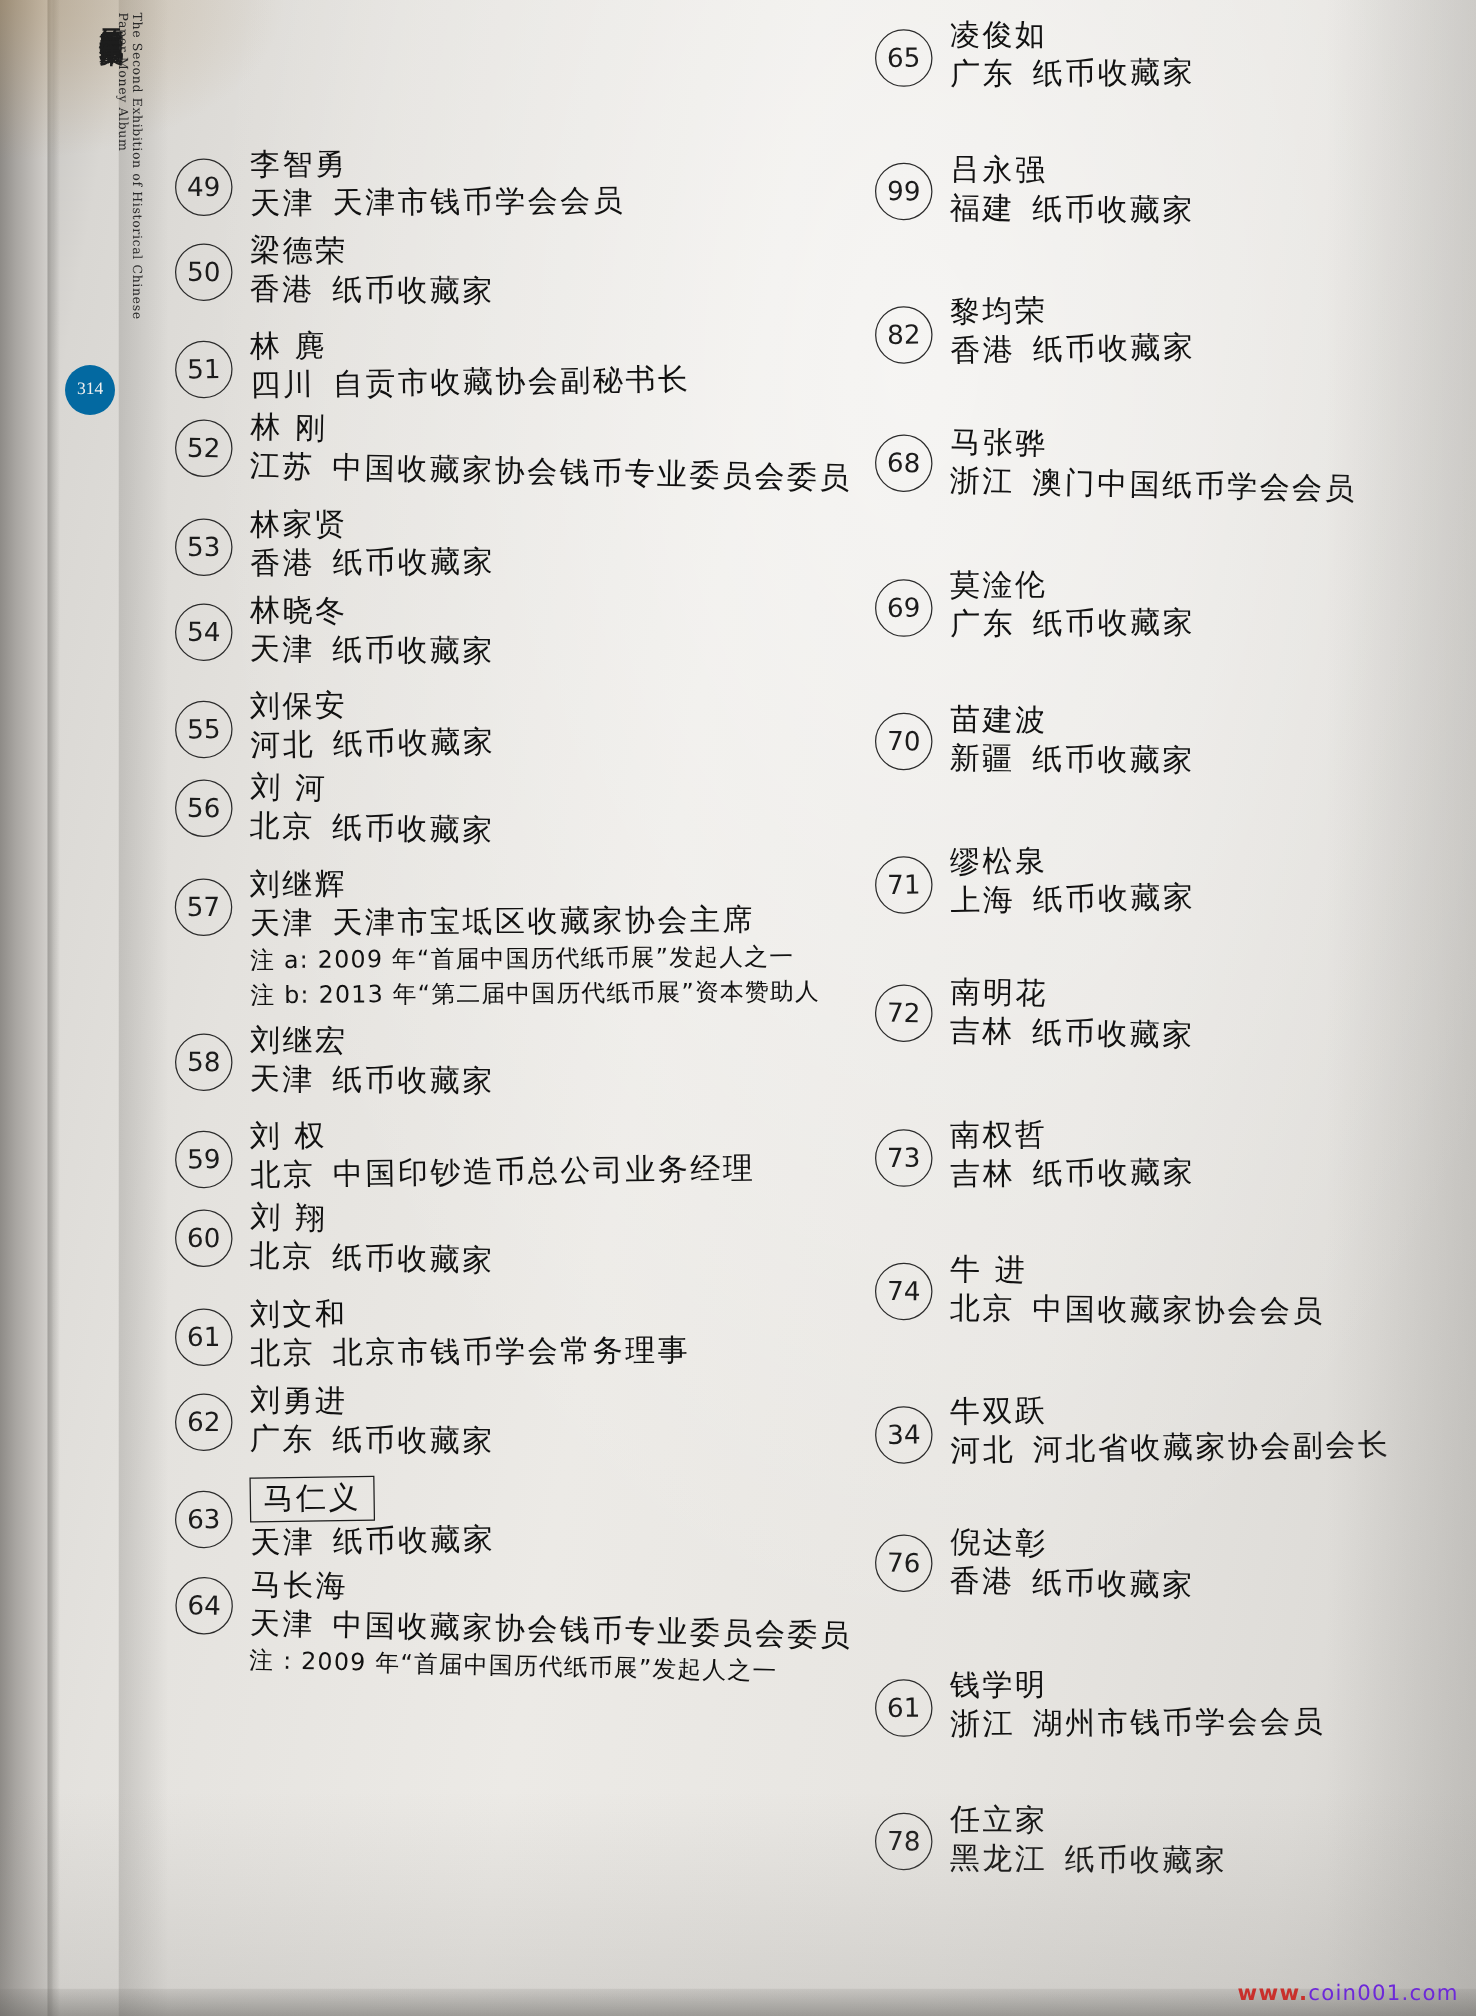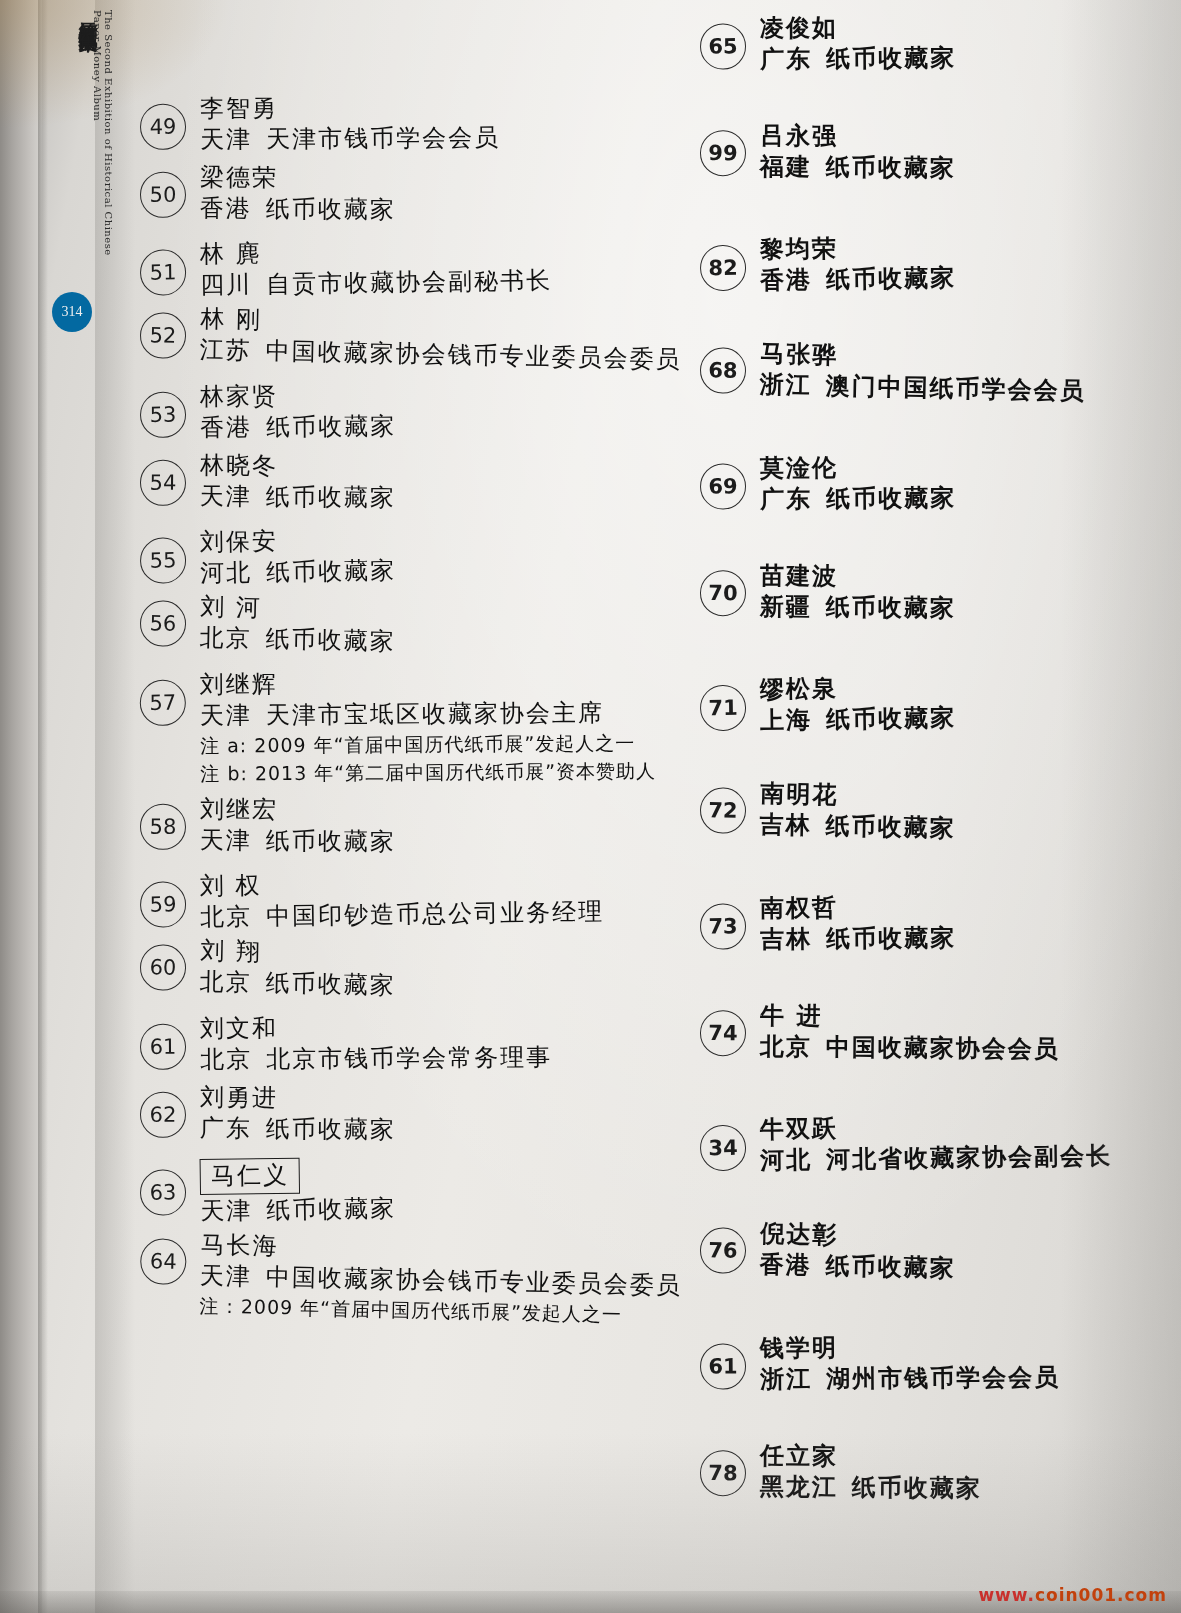--- a/index.html
+++ b/index.html
@@ -106,22 +106,22 @@
     align-items: center;
     justify-content: center;
     font-family: Liberation Serif, serif;
   }
 
   
   .col {
     position: absolute;
     top: 0;
   }
-  #col-left { left: 140px; width: 560px; }
-  #col-right { left: 700px; width: 470px; font-weight: bold; }
+  #col-left { left: 140px; width: 560px; margin-top: 23px; }
+  #col-right { left: 700px; width: 470px; }
 
   .entry {
     position: relative;
     display: flex;
     align-items: flex-start;
     margin-bottom: 10px;
   }
   .num {
     flex: 0 0 auto;
     width: 44px;
@@ -174,21 +174,21 @@
 
   .watermark {
     position: absolute;
     right: 14px;
     bottom: 8px;
     font-size: 17px;
     font-family: "DejaVu Sans", sans-serif;
     letter-spacing: 1px;
   }
   .watermark .w1 { color: #c9302c; font-weight: bold; }
-  .watermark .w2 { color: #c2410c; font-weight: bold; }
+  .watermark .w2 { color: #6d28d9; font-weight: normal; }
 
   .edge-bottom-strip {
     position: absolute;
     left: 0; bottom: 0;
     width: 1181px; height: 22px;
     background: linear-gradient(180deg, rgba(120,118,114,0.15), rgba(90,88,84,0.45));
   }
 </style>
 </head>
 <body>

